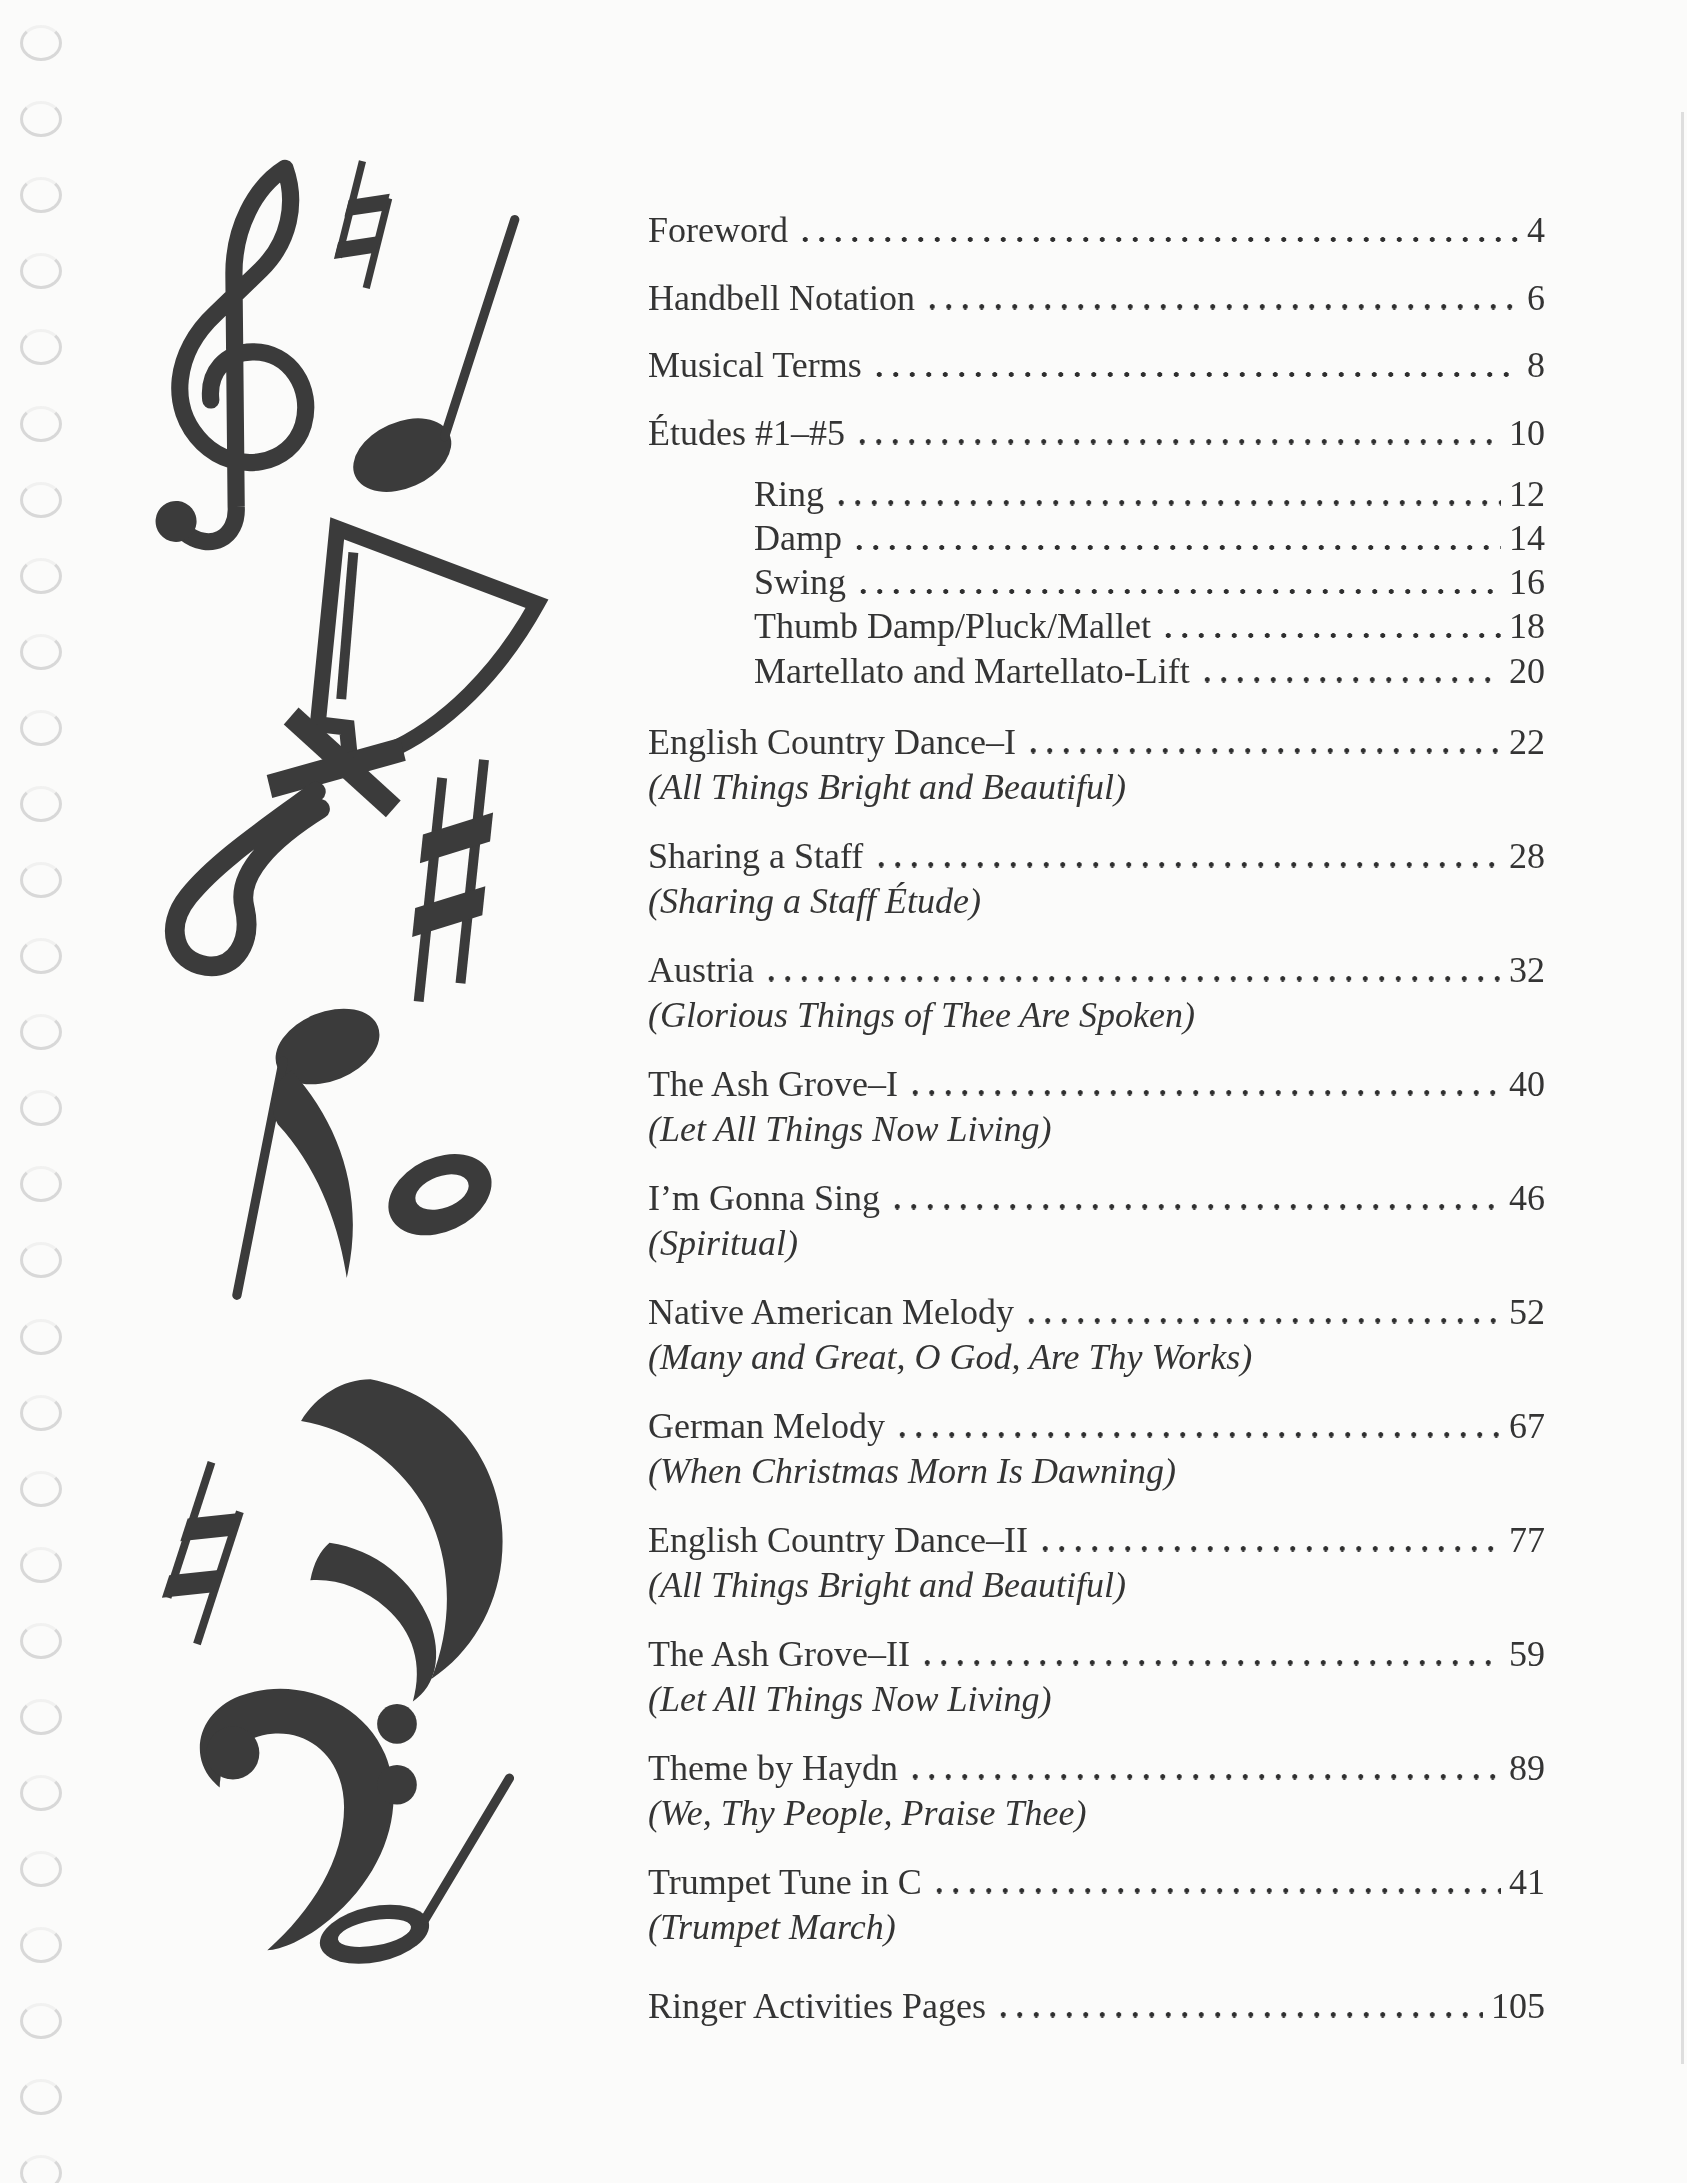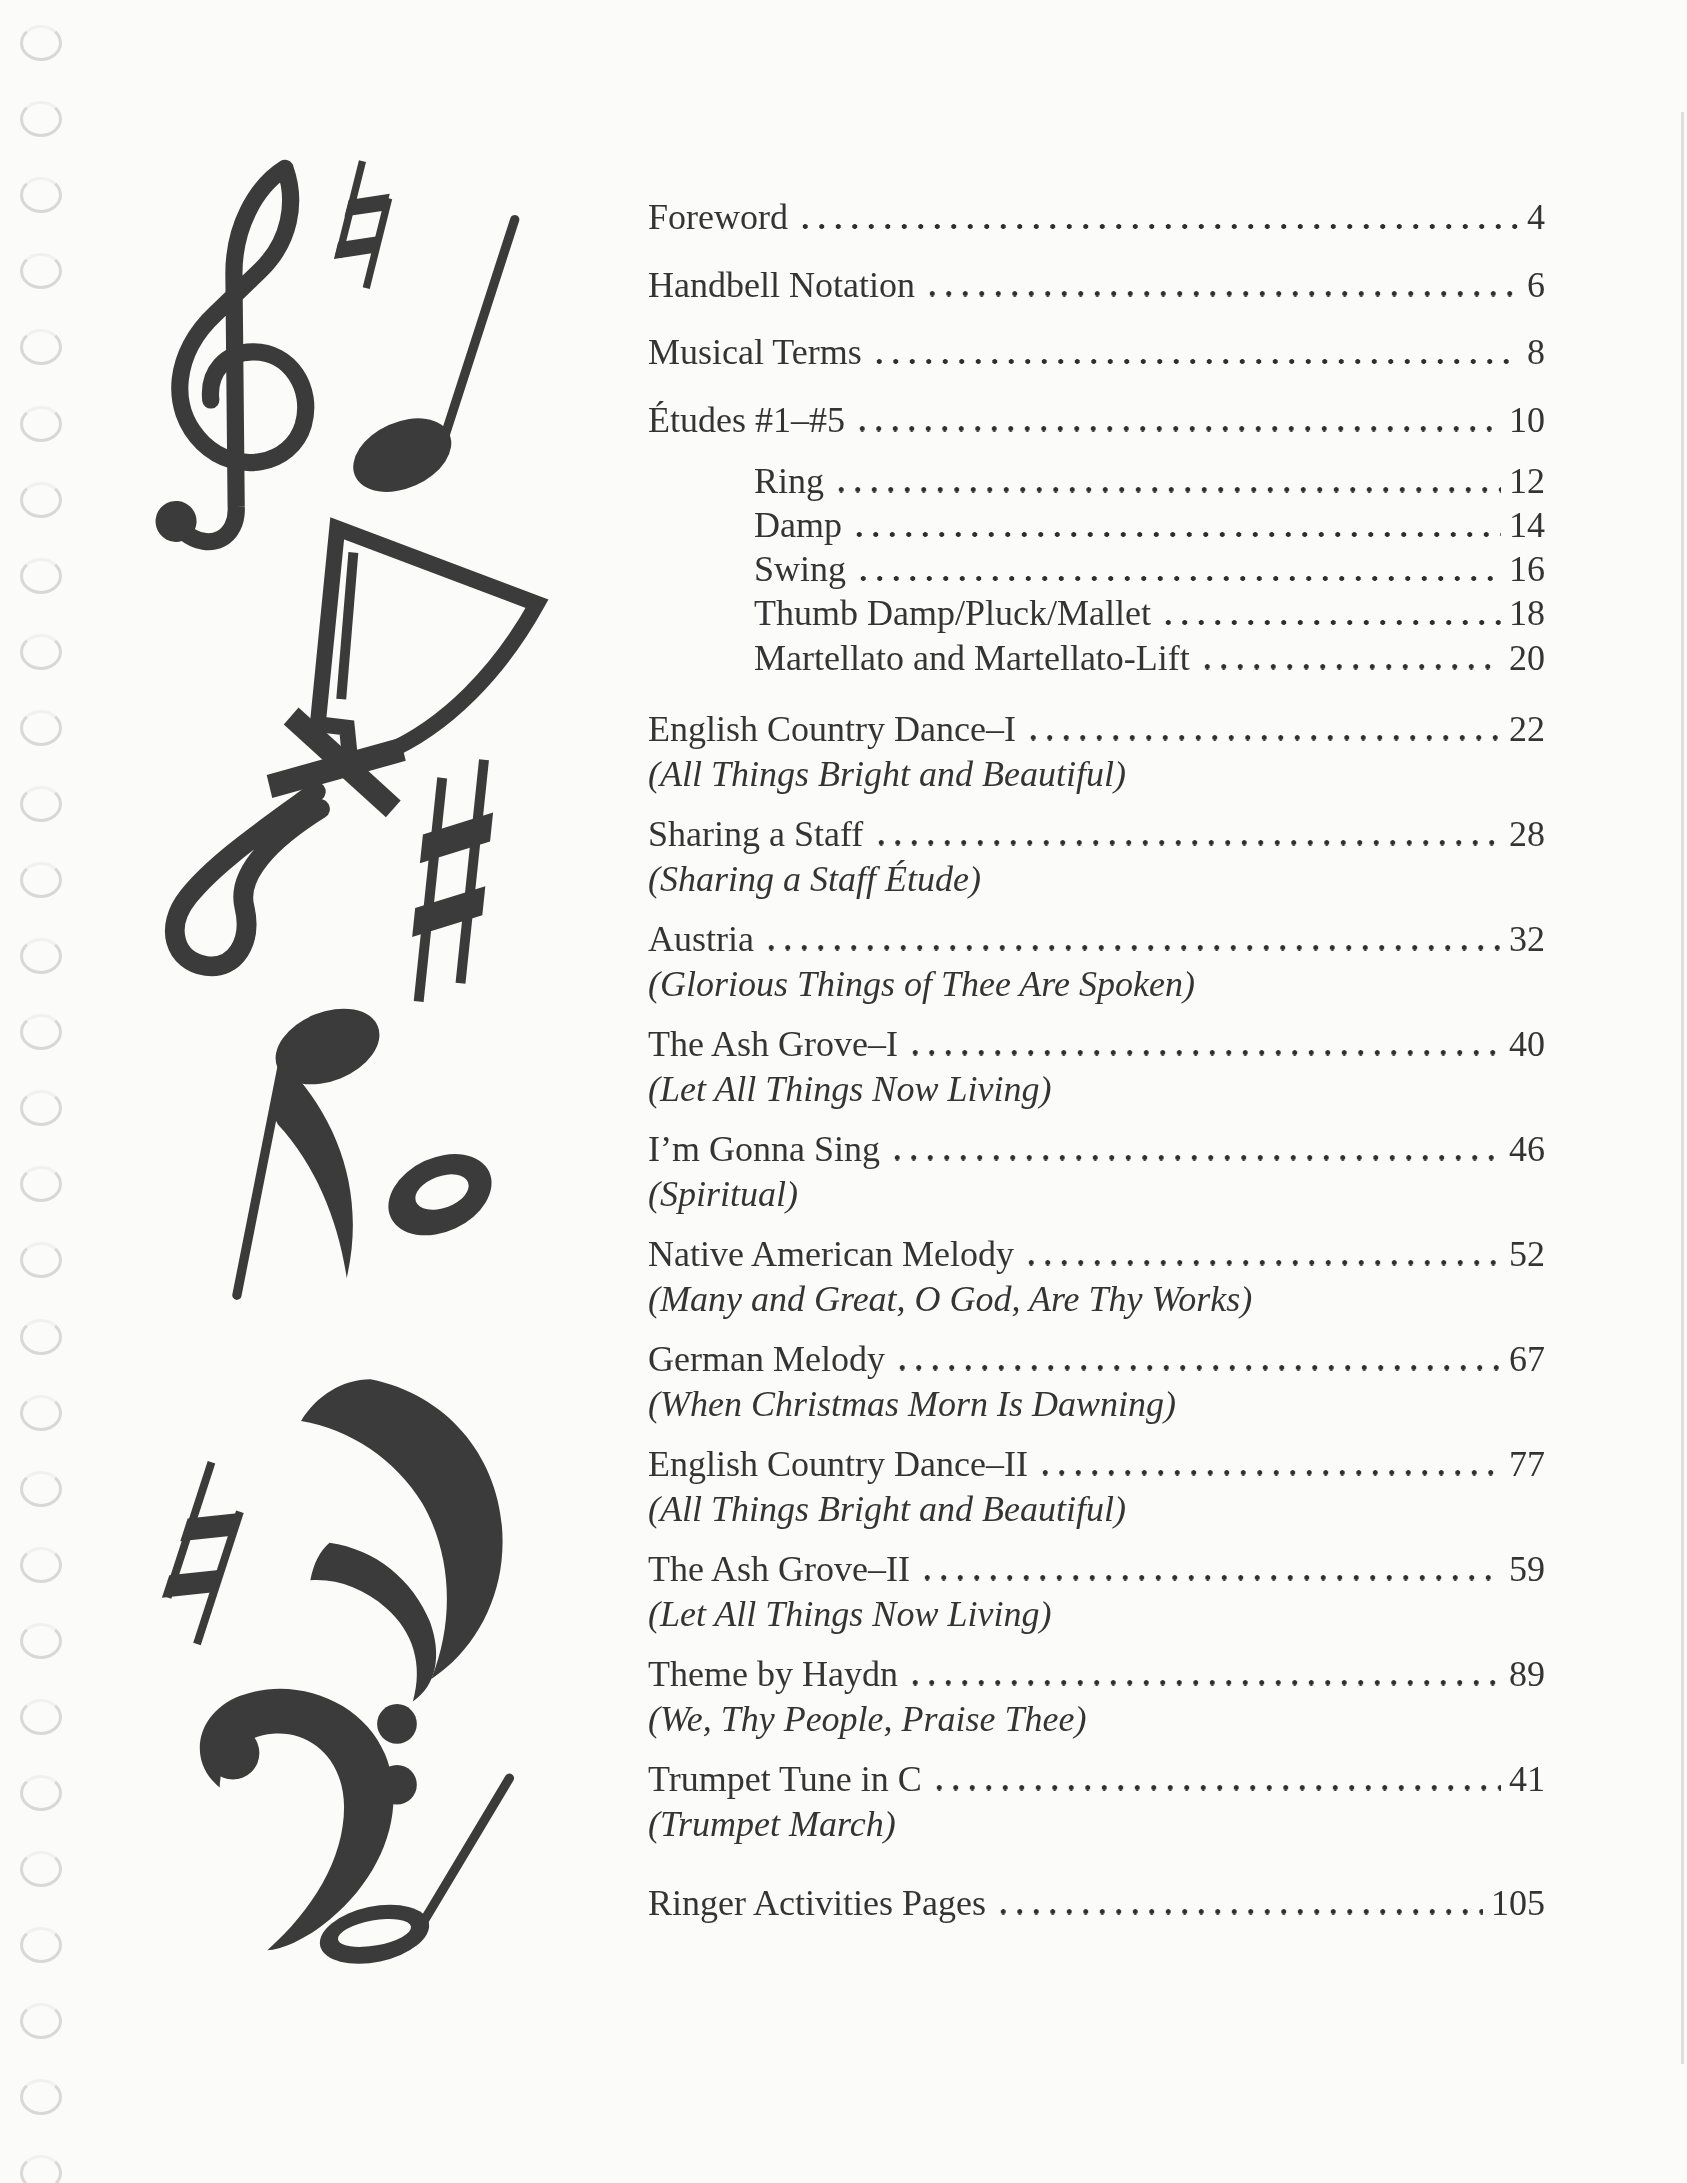--- a/index.html
+++ b/index.html
@@ -25,31 +25,31 @@
     border-top-color:rgba(160,160,160,.10);
     border-radius:50%;
   }
   
   .page-title{
     position:absolute;left:648px;top:85px;width:897px;
     text-align:center;font-size:66px;line-height:73px;
     letter-spacing:0.7px;
   }
   
-  .toc{position:absolute;left:648px;top:197px;width:897px;}
+  .toc{position:absolute;left:648px;top:210px;width:897px;}
   .row{display:flex;align-items:baseline;font-size:36px;line-height:41px;}
   .row .t{white-space:nowrap;}
   .row .num{white-space:nowrap;}
   .r-sub{margin-left:106px;}
   .r-main + .r-main{margin-top:26.5px;}
   .r-main + .r-sub{margin-top:20px;justify-content:center;}
   .r-sub + .r-sub{margin-top:3.3px;}
   .r-sub + .r-main{margin-top:30px;}
   .r-main + .r-subtitle{margin-top:4px;align-items:flex-end;}
-  .r-subtitle + .r-main{margin-top:19px;}
+  .r-subtitle + .r-main{margin-top:28px;}
   .r-last{margin-top:38px !important;}
   .r-subtitle{font-style:italic;}
   .dots{
     flex:1;height:5.3px;align-self:baseline;
     margin:0 8px 0 9.3px;
     background-image:radial-gradient(circle,#2e2e2e 2.2px,rgba(0,0,0,0) 2.8px);
     background-size:16.5px 5.3px;
     background-position:0 50%;
     background-repeat:repeat-x;
   }

